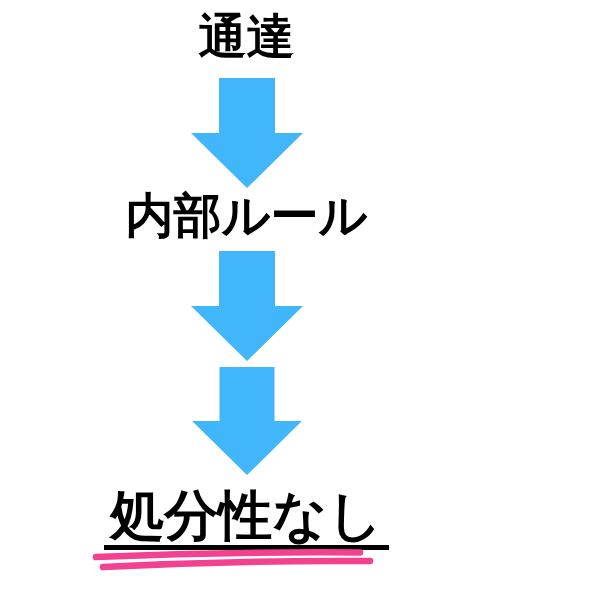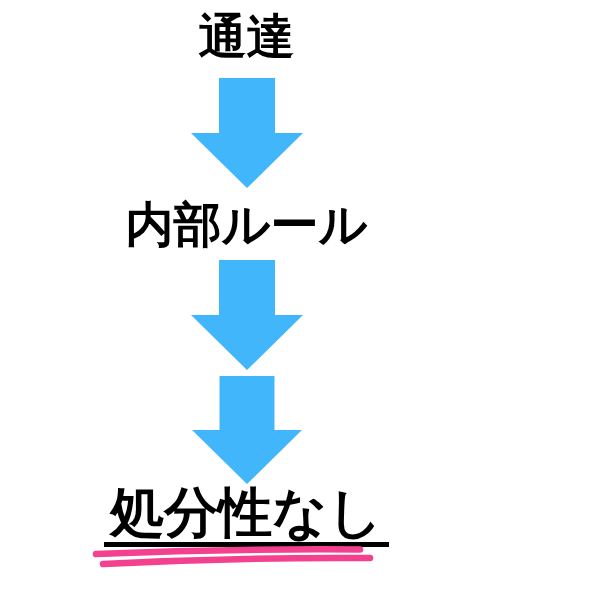--- a/index.html
+++ b/index.html
@@ -33,25 +33,25 @@
     text-align: center;
   }
   .arrow {
     display: block;
     width: 112px;
     height: 110px;
     flex: 0 0 auto;
   }
   .arrow polygon { fill: var(--arrow); }
   #arrow-1 { margin-top: 14px; }
-  #step-2  { margin-top: 10px; }
+  #step-2  { margin-top: 1px; }
   #arrow-2 { margin-top: 8px; }
   #step-3  { margin-top: -2px; }
   #arrow-3 { margin-top: 6px; height: 108px; }
-  #step-4  { margin-top: 0; position: relative; }
+  #step-4  { margin-top: 12px; position: relative; }
   #step-4 .step-label {
     font-size: 54px;
     line-height: 56px;
     padding: 0 6px 2px 6px;
     border-bottom: 5px solid var(--underline);
   }
   .marker-underline {
     position: absolute;
     left: -14px;
     top: calc(100% - 2px);

